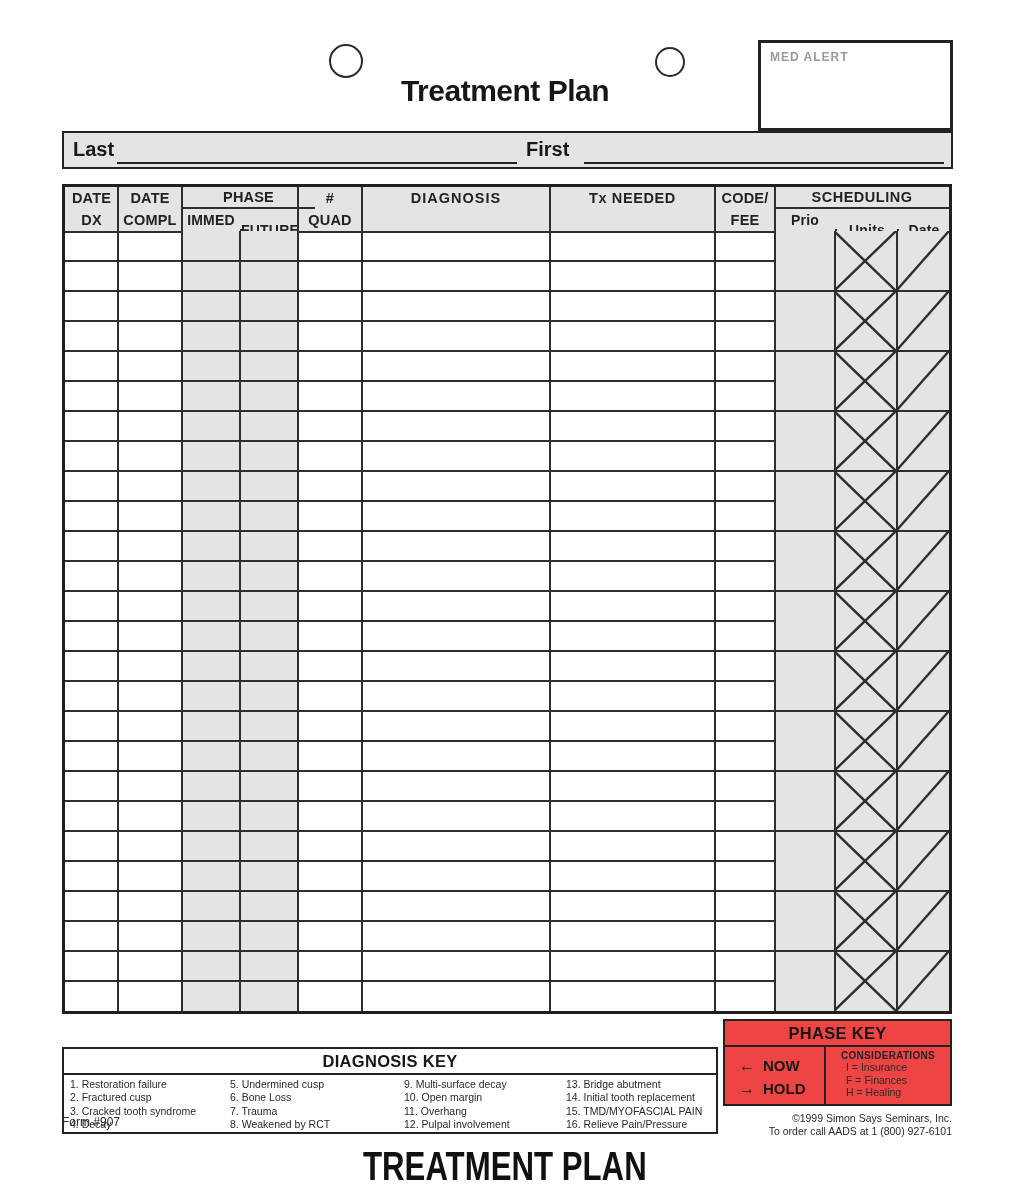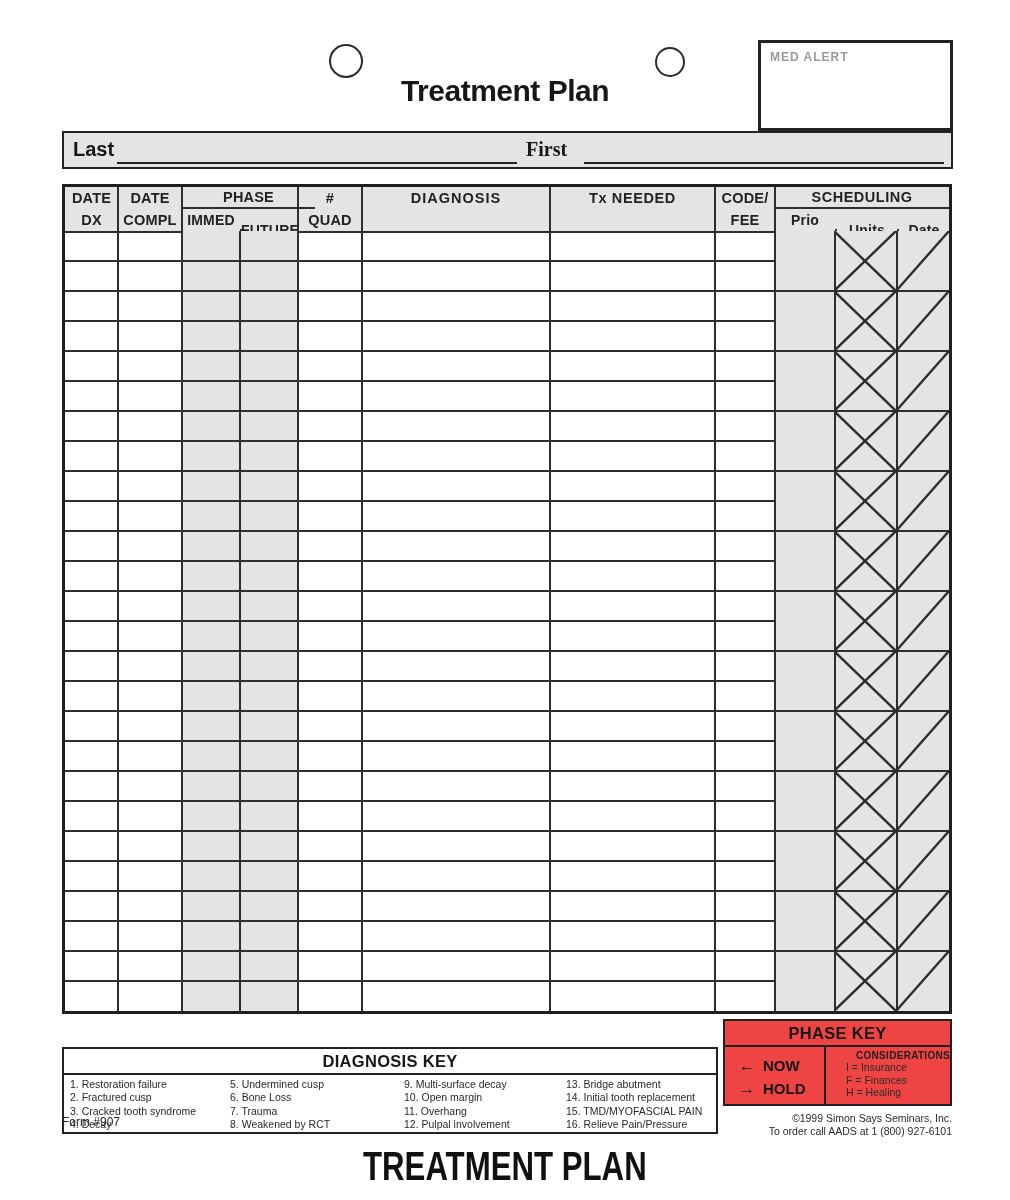--- a/index.html
+++ b/index.html
@@ -31,21 +31,21 @@
     display:block;padding:7px 0 0 9px;font-size:12px;font-weight:bold;
     letter-spacing:1px;color:var(--muted);
   }
   
   .name-bar{
     position:absolute;left:62px;top:131px;width:891px;height:38px;
     background:var(--fill);border:2.5px solid #222;box-sizing:border-box;
   }
   .nb-label{position:absolute;top:5px;font-size:20px;font-weight:bold;color:#171717;}
   .nb-last{left:9px;}
-  .nb-first{left:462px;font-family:Liberation Serif, serif;}
+  .nb-first{left:462px;}
   .nb-line{position:absolute;top:29px;border-bottom:2px solid #222;}
   .nb-line1{left:53px;width:400px;}
   .nb-line2{left:520px;width:360px;}
   
   .ttable{
     position:absolute;left:62px;top:184px;width:890px;height:830px;
     border:3px solid var(--border);box-sizing:border-box;background:#fff;
   }
   .thead{
     position:absolute;left:0;top:0;width:884px;height:44px;background:var(--fill);
@@ -88,21 +88,21 @@
   
   .phase-key{
     position:absolute;left:723px;top:1019px;width:229px;height:87px;
     border:2.5px solid #222;box-sizing:border-box;background:#ef4444;
   }
   .pk-body{display:flex;height:57px;}
   .pk-left{width:101px;border-right:2px solid #222;box-sizing:border-box;padding:7px 0 0 14px;}
   .pk-row{font-size:15px;font-weight:bold;color:#171717;height:23px;display:flex;align-items:center;}
   .pk-arrow{font-size:16px;margin-right:8px;}
   .pk-right{flex:1;padding-top:3px;}
-  .pk-cons-title{text-align:right;font-size:10px;font-weight:bold;letter-spacing:0.3px;color:#222;}
+  .pk-cons-title{text-align:center;font-size:10px;font-weight:bold;letter-spacing:0.3px;color:#222;}
   .pk-cons-item{font-size:10.5px;line-height:12.5px;color:#2a2a2a;padding-left:20px;}
   
   .form-number{position:absolute;left:62px;top:1115px;font-size:12px;color:#2a2a2a;}
   .copyright{position:absolute;right:58px;top:1112px;text-align:right;font-size:10.5px;line-height:13px;color:#2a2a2a;}
   .footer-title{position:absolute;left:0;top:1144px;width:1010px;text-align:center;}
   .footer-title span{
     display:inline-block;font-size:40px;font-weight:bold;color:#111;
     transform:scaleX(0.78);transform-origin:center top;letter-spacing:0;
   }
 </style>

